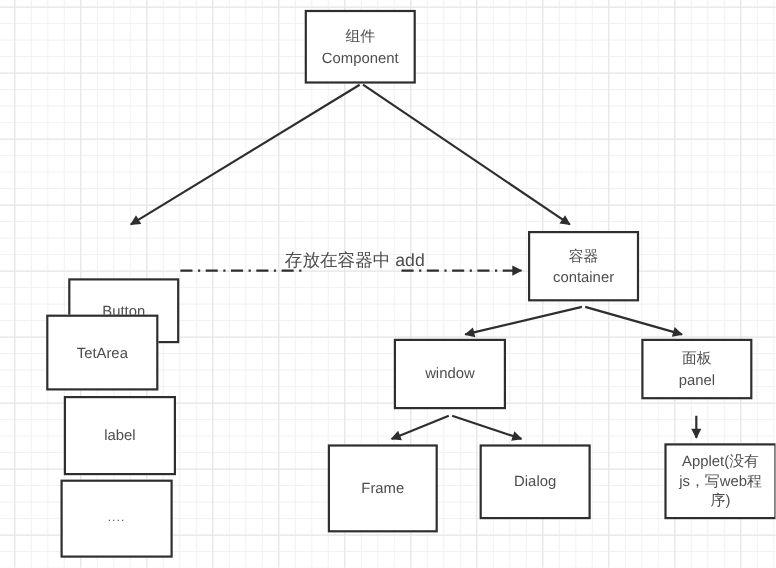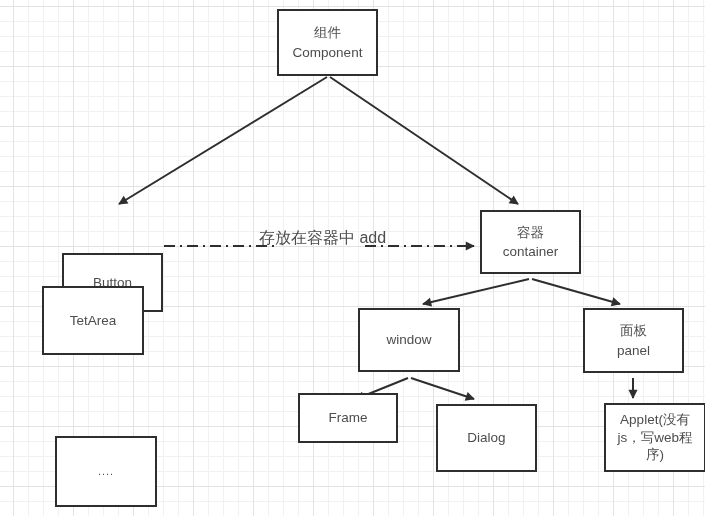--- a/index.html
+++ b/index.html
@@ -92,40 +92,43 @@
   </div>
 
   <div class="node" style="left:62px; top:210px; width:101px; height:59px;margin-top:43px;">
     <span>Button</span>
   </div>
 
   <div class="node" style="left:42px; top:286px; width:102px; height:69px;">
     <span>TetArea</span>
   </div>
 
+  <div class="node" style="left:58px; top:360px; width:102px; height:72px;">
+    <span>label</span>
+  </div>
 
   <div class="node" style="left:55px; top:436px; width:102px; height:71px;">
     <span class="dots-label">....</span>
   </div>
 
   <div class="node" style="left:480px; top:210px; width:101px; height:64px;">
     <span>容器</span>
     <span>container</span>
   </div>
 
   <div class="node" style="left:358px; top:308px; width:102px; height:64px;">
     <span>window</span>
   </div>
 
-  <div class="node" style="left:583px; top:308px; width:101px; height:65px;">
+  <div class="node" style="left:583px; top:308px; width:101px; height:55px;">
     <span>面板</span>
     <span>panel</span>
   </div>
 
-  <div class="node" style="left:298px; top:393px; width:100px; height:50px;">
+  <div class="node" style="left:298px; top:404px; width:100px; height:80px;">
     <span>Frame</span>
   </div>
 
   <div class="node" style="left:436px; top:404px; width:101px; height:68px;">
     <span>Dialog</span>
   </div>
 
   <div class="node" style="left:580px; top:403px; width:102px; height:69px; line-height:1.3;margin-left:24px;">
     <span>Applet(没有js，写web程序)</span>
   </div>

